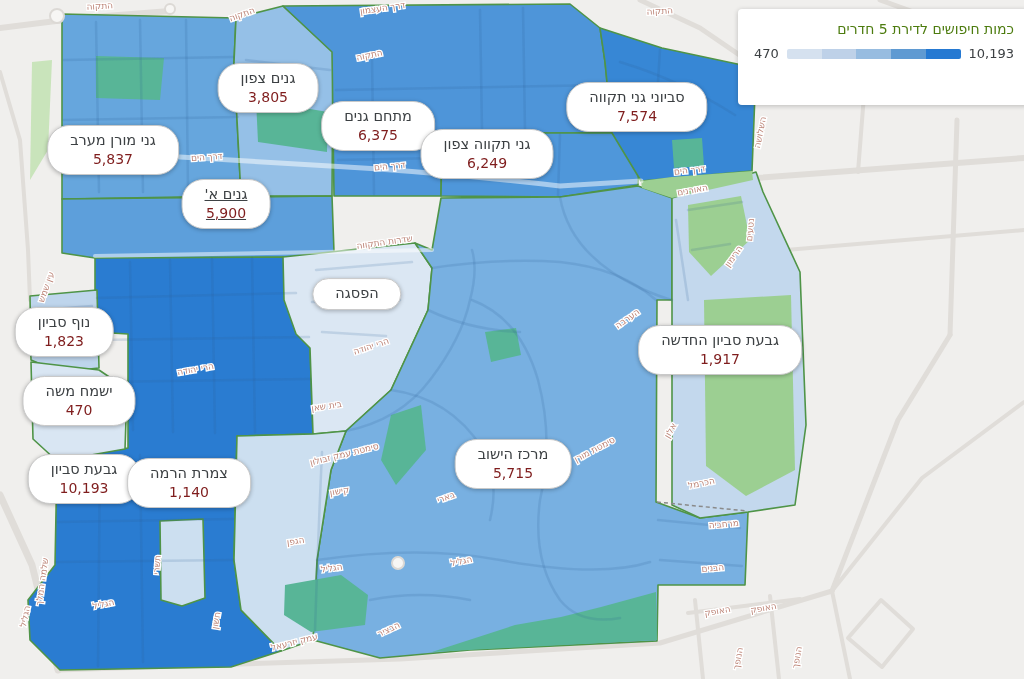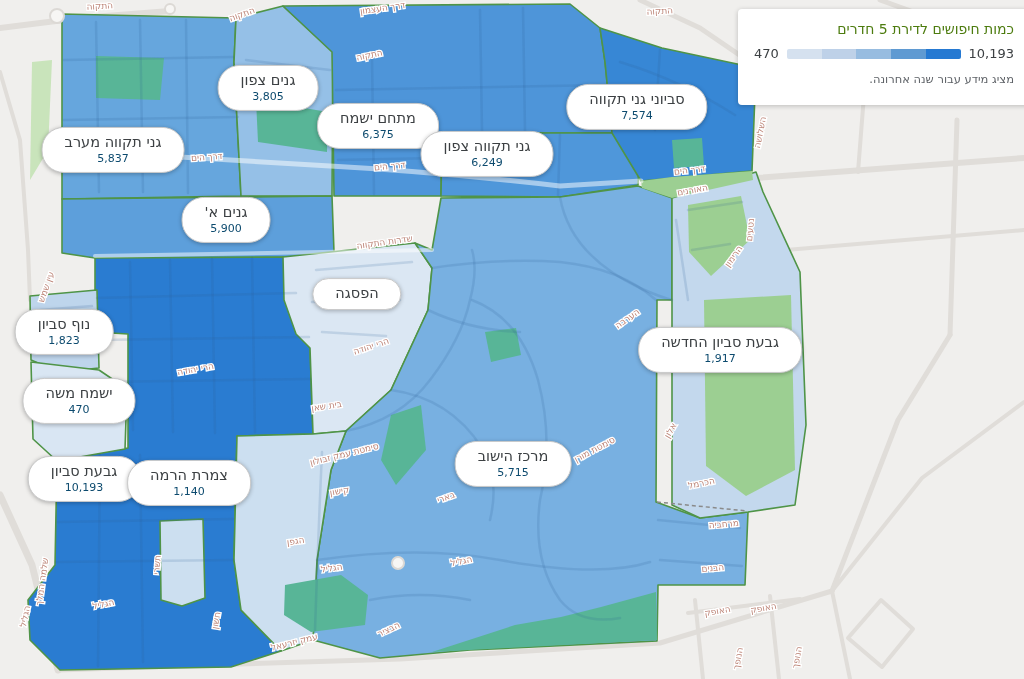--- a/index.html
+++ b/index.html
@@ -4,21 +4,21 @@
 <style>
   html,body{margin:0;padding:0;}
   body{width:1024px;height:679px;overflow:hidden;position:relative;
        font-family:"DejaVu Sans","Liberation Sans",sans-serif;background:#f0efed;}
   #map-stage{position:absolute;inset:0;}
   #map-svg{position:absolute;left:0;top:0;}
   .pill{position:absolute;transform:translate(-50%,-50%);background:#fff;
         border:1px solid #c9c9c9;border-radius:22px;padding:5px 22px 6px;
         box-shadow:0 1px 4px rgba(0,0,0,.28);text-align:center;direction:rtl;
         color:#3c4043;font-size:14.5px;line-height:1.3;white-space:nowrap;cursor:pointer;}
-  .pill .pv{font-size:11px;color:#0c4a6e;direction:ltr;}
+  .pill .pv{font-size:14px;color:#7f1d1d;direction:ltr;}
   #legend-card{position:absolute;left:738px;top:9px;width:292px;height:96px;
         background:#fff;border-radius:4px;box-shadow:0 1px 5px rgba(0,0,0,.22);
         padding:12px 16px 10px;box-sizing:border-box;direction:rtl;}
   #legend-title{font-size:14px;font-weight:500;color:#4d7c0f;text-align:right;margin:0 0 9px;}
   #legend-row{display:flex;direction:ltr;align-items:center;gap:8px;}
   #legend-bar{display:flex;height:10px;flex:1;border-radius:2px;overflow:hidden;}
   #legend-bar span{flex:1;}
   .legend-num{font-size:13px;color:#3c4043;direction:ltr;}
   #legend-note{font-size:11.5px;color:#5f6368;text-align:right;margin-top:11px;}
   svg text.street{font-size:9px;fill:#bd8578;stroke:#ffffff;stroke-width:2.6px;
@@ -162,40 +162,40 @@
       <text x="764" y="611" class="street" transform="rotate(-10 764 611)">האופק</text>
       <text x="741" y="659" class="street" transform="rotate(-80 741 659)">הנופך</text>
       <text x="800" y="658" class="street" transform="rotate(-80 800 658)">הנופך</text>
       <text x="763" y="133" class="street" transform="rotate(-78 763 133)">השלושה</text>
       <text x="753" y="230" class="street" transform="rotate(-85 753 230)">נטעים</text>
       <text x="736" y="258" class="street" transform="rotate(-55 736 258)">הרימון</text>
     </svg>
 
   <div id="pills">
       <div class="pill" style="left: 113px; top: 150px;">
-        <div>גני תקווה מערב</div>
+        <div>גני מורן מערב</div>
         <div class="pv">5,837</div>
       </div>
       <div class="pill" style="left: 268px; top: 88px;">
         <div>גנים צפון</div>
         <div class="pv">3,805</div>
       </div>
       <div class="pill" style="left: 378px; top: 126px;">
-        <div>מתחם ישמח</div>
+        <div>מתחם גנים</div>
         <div class="pv">6,375</div>
       </div>
       <div class="pill" style="left: 487px; top: 154px;">
         <div>גני תקווה צפון</div>
         <div class="pv">6,249</div>
       </div>
       <div class="pill" style="left: 637px; top: 107px;">
         <div>סביוני גני תקווה</div>
         <div class="pv">7,574</div>
       </div>
-      <div class="pill" style="left: 226px; top: 220px;">
+      <div class="pill" style="left: 226px; top: 204px; text-decoration: underline;">
         <div>גנים א'</div>
         <div class="pv">5,900</div>
       </div>
       <div class="pill" style="left: 84px; top: 479px;">
         <div>גבעת סביון</div>
         <div class="pv">10,193</div>
       </div>
       <div class="pill" style="left: 64px; top: 332px;">
         <div>נוף סביון</div>
         <div class="pv">1,823</div>
@@ -227,15 +227,14 @@
       <span class="legend-num">470</span>
       <div id="legend-bar">
           <span style="background: rgb(213, 225, 239);"></span>
           <span style="background: rgb(190, 209, 232);"></span>
           <span style="background: rgb(151, 188, 224);"></span>
           <span style="background: rgb(95, 154, 210);"></span>
           <span style="background: rgb(37, 121, 210);"></span>
         </div>
       <span class="legend-num">10,193</span>
     </div>
-    <div id="legend-note">מציג מידע עבור שנה אחרונה.</div>
   </div>
 </div>
 
 </body></html>

